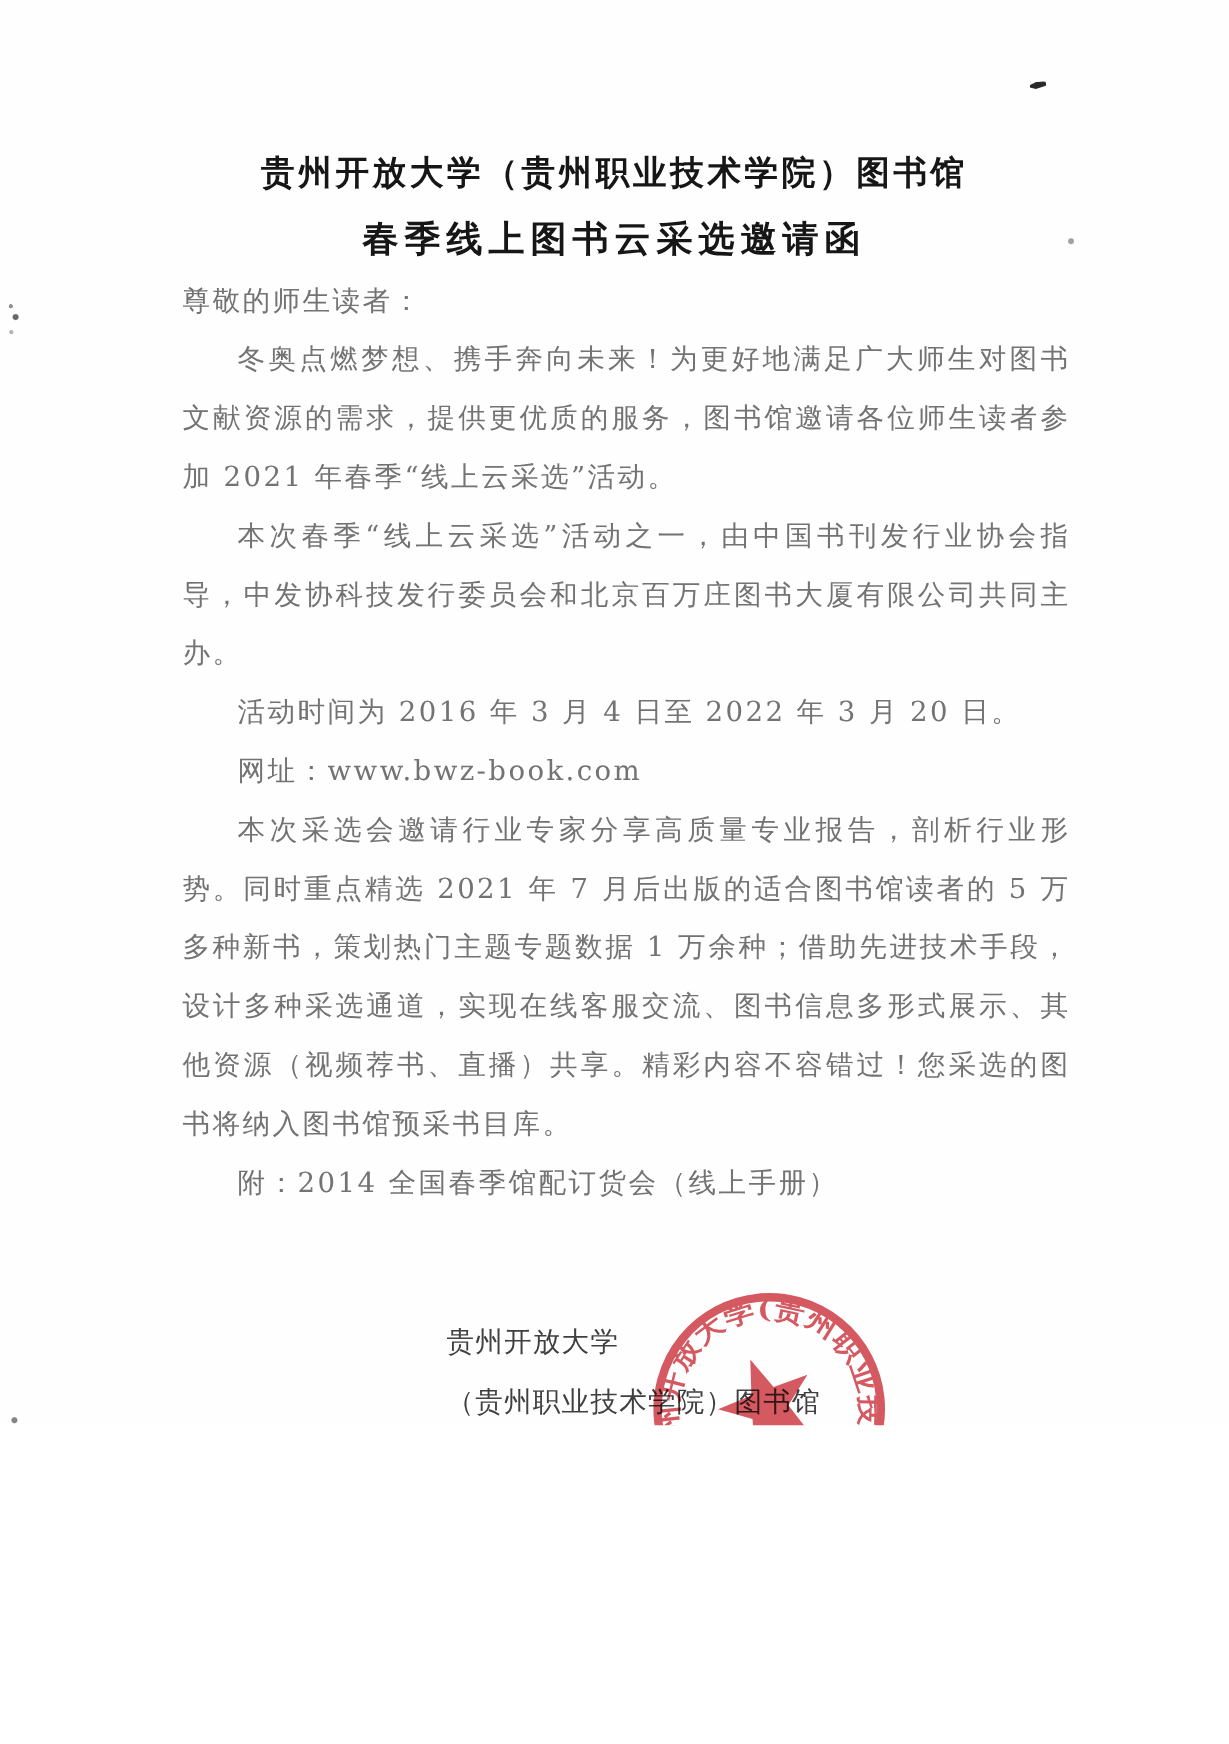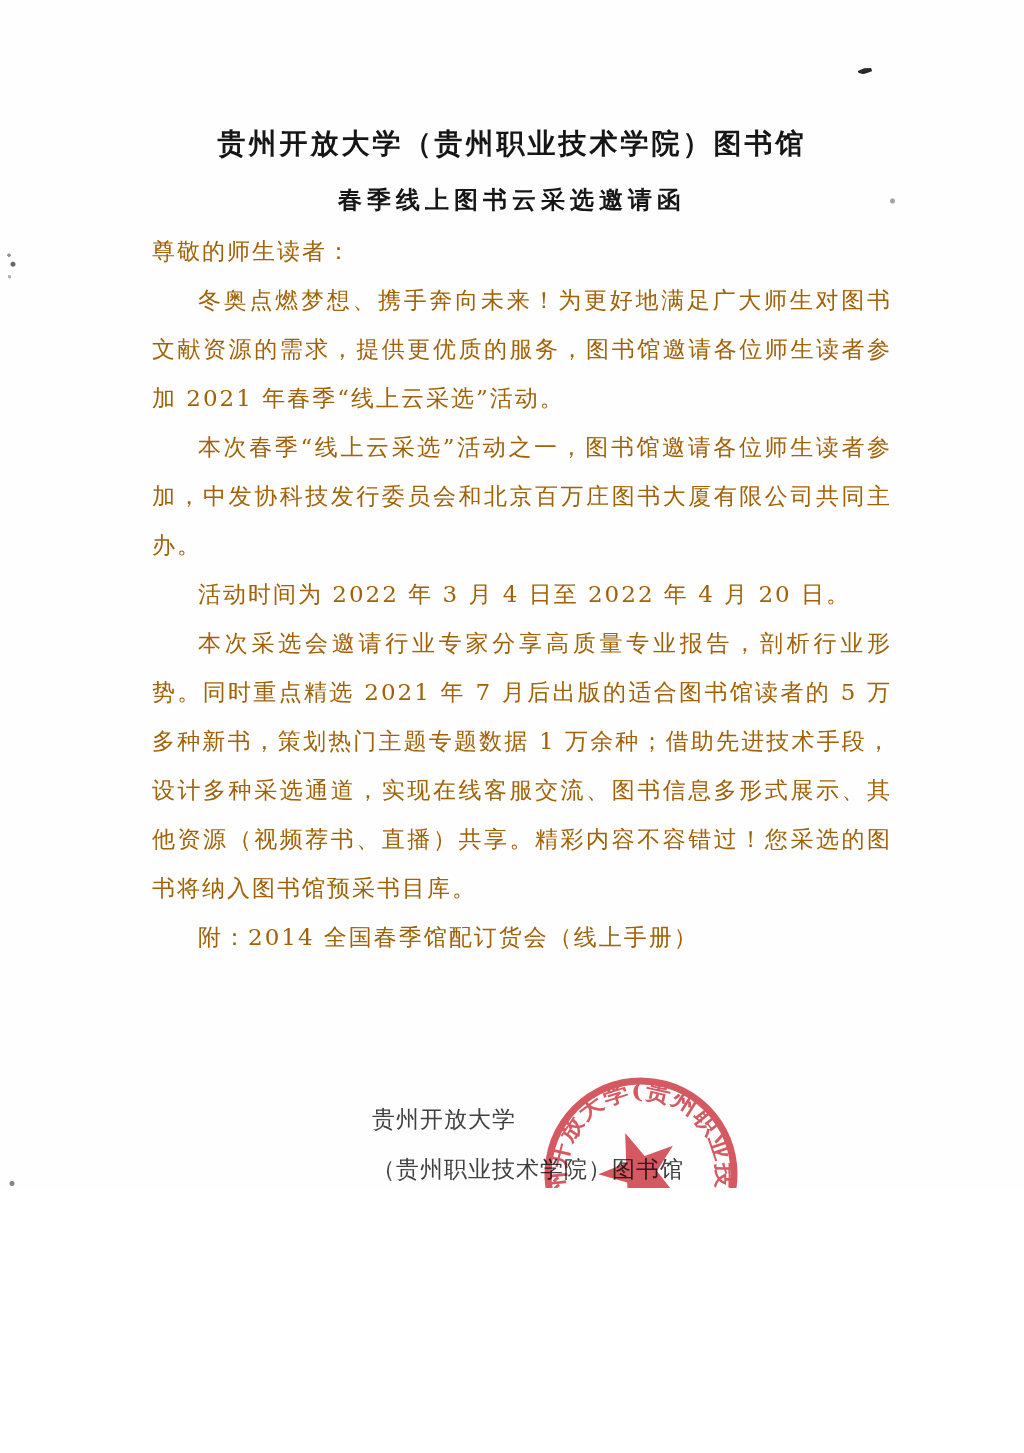--- a/index.html
+++ b/index.html
@@ -24,37 +24,37 @@
     font-weight: bold;
     color: #161616;
   }
   .title-main {
     font-size: 28px;
     line-height: 56px;
     letter-spacing: 3px;
     margin: 0;
   }
   .title-sub {
-    font-size: 24px;
+    font-size: 30px;
     line-height: 56px;
     letter-spacing: 5px;
     margin: 0;
   }
 
   
   .body-block {
     position: absolute;
     top: 227px;
     left: 152px;
     width: 740px;
     font-size: 23px;
     line-height: 49px;
     letter-spacing: 2px;
     text-align: justify;
-    color: #a16207;
+    color: #737373;
   }
   .body-block p { margin: 0; }
   .body-block p.indent { text-indent: 2em; }
 
   
   .signature-block {
     position: absolute;
     top: 1094px;
     left: 372px;
     width: 500px;
@@ -114,22 +114,23 @@
 <div class="page">
 
   <div class="title-block">
     <p class="title-main">贵州开放大学（贵州职业技术学院）图书馆</p>
     <p class="title-sub">春季线上图书云采选邀请函</p>
   </div>
 
   <div class="body-block">
     <p>尊敬的师生读者：</p>
     <p class="indent">冬奥点燃梦想、携手奔向未来！为更好地满足广大师生对图书文献资源的需求，提供更优质的服务，图书馆邀请各位师生读者参加 2021 年春季“线上云采选”活动。</p>
-    <p class="indent">本次春季“线上云采选”活动之一，图书馆邀请各位师生读者参加，中发协科技发行委员会和北京百万庄图书大厦有限公司共同主办。</p>
-    <p class="indent">活动时间为 2022 年 3 月 4 日至 2022 年 4 月 20 日。</p>
+    <p class="indent">本次春季“线上云采选”活动之一，由中国书刊发行业协会指导，中发协科技发行委员会和北京百万庄图书大厦有限公司共同主办。</p>
+    <p class="indent">活动时间为 2016 年 3 月 4 日至 2022 年 3 月 20 日。</p>
+    <p class="indent">网址：www.bwz-book.com</p>
     <p class="indent">本次采选会邀请行业专家分享高质量专业报告，剖析行业形势。同时重点精选 2021 年 7 月后出版的适合图书馆读者的 5 万多种新书，策划热门主题专题数据 1 万余种；借助先进技术手段，设计多种采选通道，实现在线客服交流、图书信息多形式展示、其他资源（视频荐书、直播）共享。精彩内容不容错过！您采选的图书将纳入图书馆预采书目库。</p>
     <p class="indent">附：2014 全国春季馆配订货会（线上手册）</p>
   </div>
 
   <div class="signature-block">
     <p>贵州开放大学</p>
     <p>（贵州职业技术学院）图书馆</p>
     <p>2019 年 3 月 3 日</p>
   </div>
 

